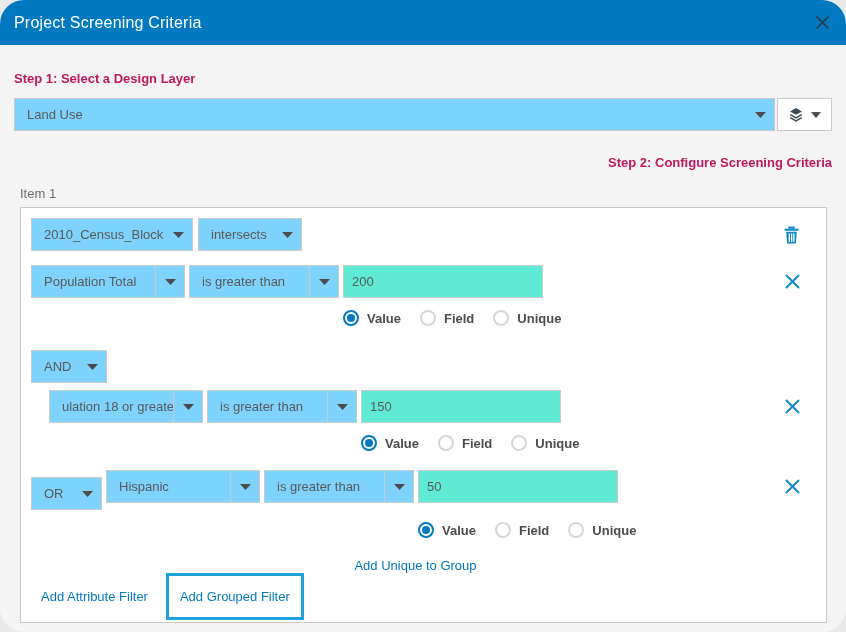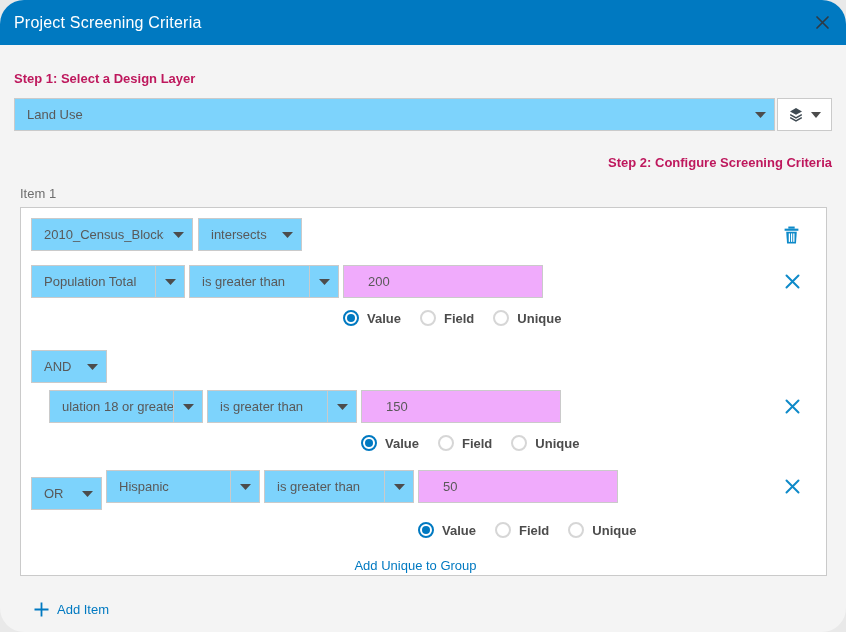--- a/index.html
+++ b/index.html
@@ -59,23 +59,23 @@
   .row1 { gap: 5px; }
 
   .sel-layer   { width: 162px; }
   .sel-spatial { width: 104px; }
   .sel-logic-and { width: 76px; margin-top: 24px; }
   .sel-logic-or  { width: 71px; }
   .sel-field   { width: 154px; }
   .sel-op      { width: 150px; }
 
   .value-input {
-    width: 200px; height: 33px; border: 1px solid #cacaca; background: #f0abfc;
+    width: 200px; height: 33px; border: 1px solid #cacaca; background: #5eead4;
     color: #595959; font-size: 13px; font-family: "Liberation Sans", sans-serif;
-    padding: 0 24px; outline: none;
+    padding: 0 8px; outline: none;
   }
 
   .filter-row { gap: 4px; margin-top: 14px; }
   .filter-row.indent { margin-left: 18px; }
   .row-b { margin-top: 7px; }
   .row-c { margin-top: 12px; }
 
   .icon-btn { margin-left: auto; cursor: pointer; display: flex; align-items: center; }
 
   
@@ -331,20 +331,26 @@
         <span class="radio-item">
           <span class="radio-dot"></span>
           <span class="radio-label">Unique</span>
         </span>
       </div>
 
       <div class="group-link-row">
         <span class="link">Add Unique to Group</span>
       </div>
 
+      <div class="links-row">
+        <span class="link attr-link">Add Attribute Filter</span>
+        <span class="highlight-box">
+          <span class="link">Add Grouped Filter</span>
+        </span>
+      </div>
 
     </div>
 
     <div class="add-item-row">
       <span>
         <svg width="15" height="15" viewBox="0 0 15 15">
             <path d="M7.5 0.5 V14.5 M0.5 7.5 H14.5" stroke="#0079c1" stroke-width="1.8"></path>
           </svg>
       </span>
       <span class="link">Add Item</span>

